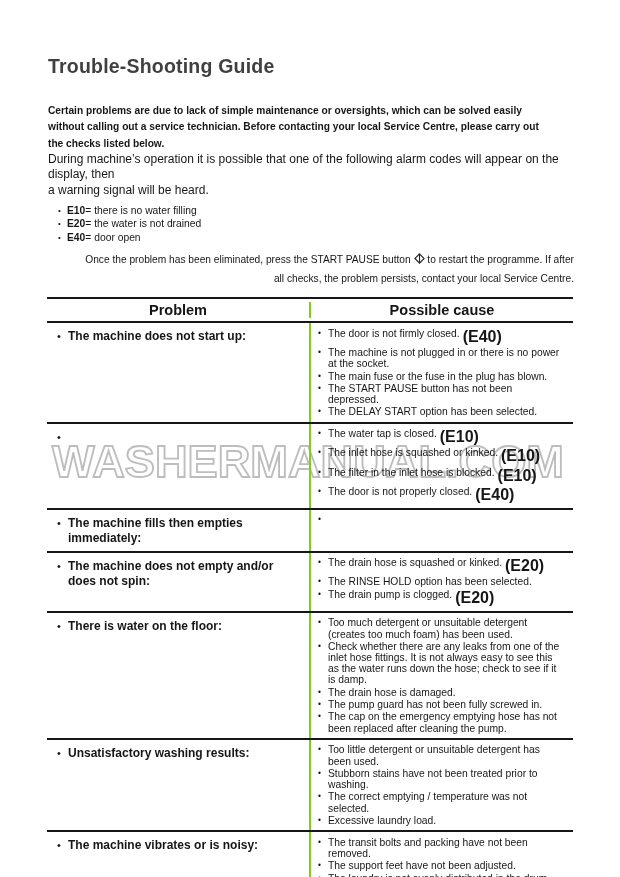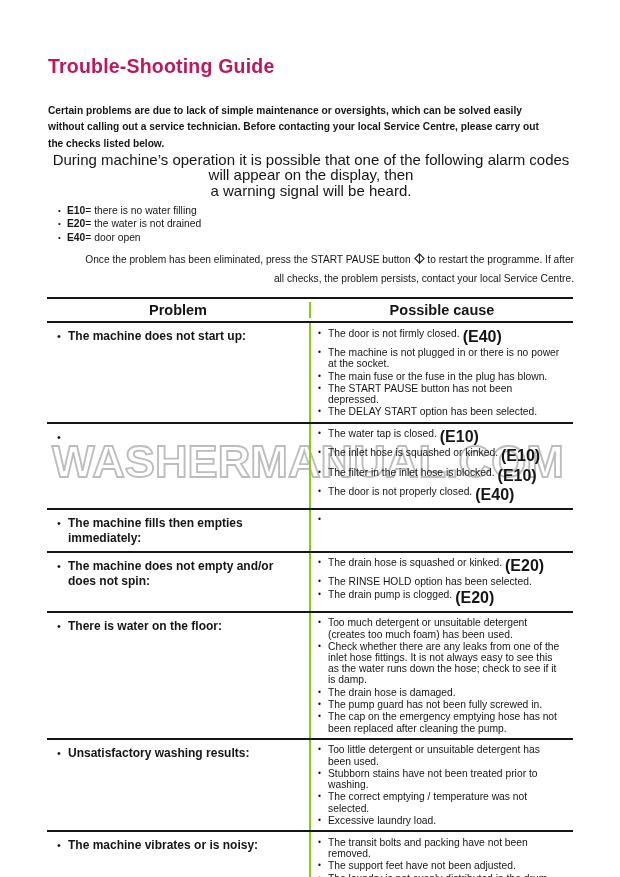--- a/index.html
+++ b/index.html
@@ -7,32 +7,31 @@
     position:relative;
     width:620px;height:877px;
     background:#ffffff;
     overflow:hidden;
     font-family:"Liberation Sans","DejaVu Sans",sans-serif;
     color:#161616;
   }
   .content{position:relative;z-index:1;padding:0 46px 0 48px;}
   .title{
     margin:0;padding-top:55px;
-    font-size:19.5px;font-weight:bold;color:#be185d;letter-spacing:0.2px;
+    font-size:19.5px;font-weight:bold;color:#404040;letter-spacing:0.2px;
   }
   .intro-bold{
     margin:25px 0 0 0;
     font-size:10.2px;font-weight:bold;line-height:16.3px;
     white-space:pre-line;
   }
   .intro-normal{
     margin:0;
-    font-size:15px;line-height:15.6px;
+    font-size:12px;line-height:15.6px;
     white-space:pre-line;
-    text-align:center;
   }
   .alarm-list{margin:5px 0 0 0;padding:0 0 0 10px;}
   .alarm-item{display:flex;font-size:10.3px;line-height:13.6px;}
   .alarm-bullet{width:9px;flex:none;font-size:8px;line-height:13.6px;}
   .alarm-code{font-weight:bold;}
   .closing{
     margin:7px 0 0 0;
     font-size:10.2px;line-height:18px;
     white-space:pre-line;
     text-align:right;

